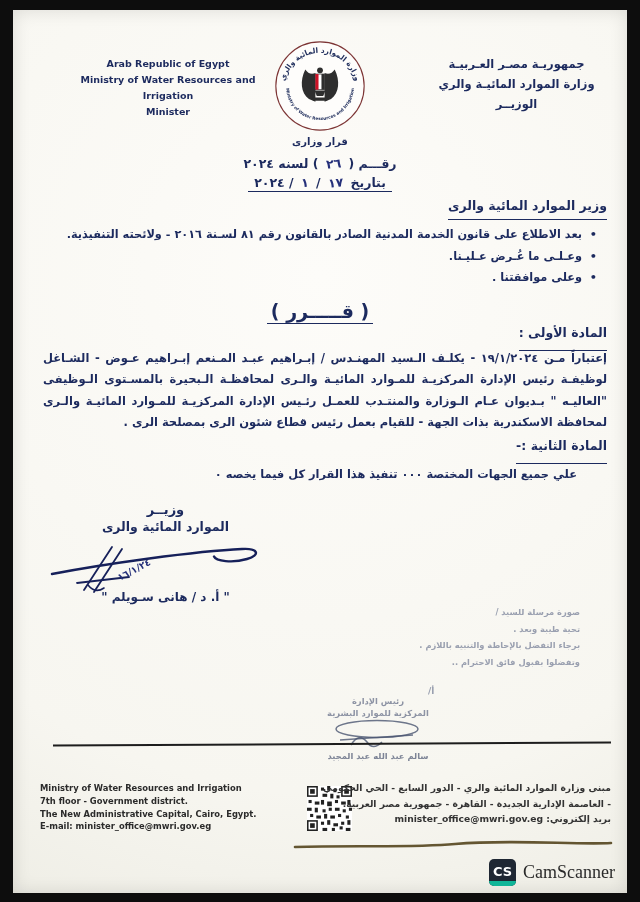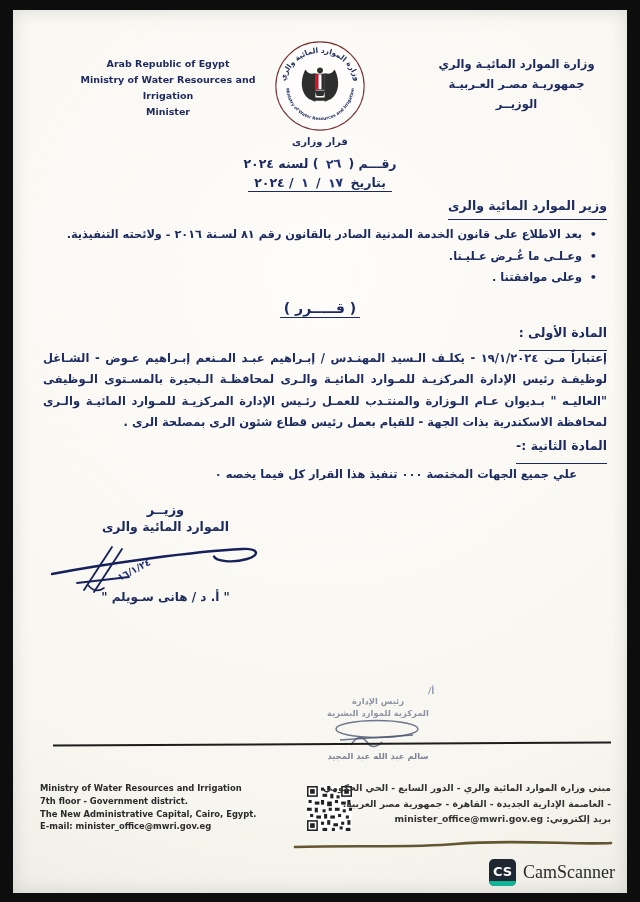--- a/index.html
+++ b/index.html
@@ -29,21 +29,21 @@
   .date-line{left:0;top:165px;width:614px;text-align:center;font-size:12.5px;font-weight:800;color:#1c2a5e;}
   .date-line .inner{display:inline-block;border-bottom:1.6px solid #1c2a5e;padding:0 6px 1px 6px;}
   .hand{display:inline-block;color:#25307a;font-weight:700;transform:rotate(-5deg);padding:0 3px;}
 
   .minister-heading{right:20px;top:188px;font-size:12.5px;font-weight:800;color:#1c2a5e;border-bottom:1.6px solid #1c2a5e;padding-bottom:6px;}
 
   .preamble{right:30px;top:214px;width:545px;margin:0;padding:0;list-style:none;text-align:right;font-size:11.3px;font-weight:600;color:#1c2a5e;line-height:21.5px;}
   .preamble li{position:relative;padding-right:15px;}
   .preamble li::before{content:"•";position:absolute;right:0;top:0;}
 
-  .decision-word{left:0;top:290px;width:614px;text-align:center;font-size:14px;font-weight:800;color:#1c2a5e;}
+  .decision-word{left:0;top:290px;width:614px;text-align:center;font-size:19px;font-weight:800;color:#1c2a5e;}
   .decision-word .inner{border-bottom:1.6px solid #1c2a5e;padding:0 4px 1px;}
 
   .art-heading{font-size:12.5px;font-weight:800;color:#1c2a5e;border-bottom:1.6px solid #1c2a5e;padding-bottom:10px;}
   .art1-heading{right:20px;top:315px;}
   .art1-body{right:20px;left:30px;top:338px;text-align:justify;font-size:11.5px;font-weight:600;color:#1c2a5e;line-height:21.3px;}
   .art1-body b{font-weight:800;margin-top:15px;}
   .art2-heading{right:20px;top:428px;}
   .art2-body{right:50px;top:457px;font-size:11.4px;font-weight:700;color:#1c2a5e;}
 
   
@@ -83,22 +83,22 @@
 
 <div class="page">
 
   <div class="abs hdr-en">
     <div>Arab Republic of Egypt</div>
     <div>Ministry of Water Resources and Irrigation</div>
     <div>Minister</div>
   </div>
 
   <div class="abs hdr-ar ar">
+    <div>جمهوريـة مصـر العـربيـة</div>
     <div>وزارة الموارد المائيـة والري</div>
-    <div>جمهوريـة مصـر العـربيـة</div>
     <div>الوزيــر</div>
   </div>
 
   <svg class="abs seal" viewBox="0 0 100 100">
     <circle cx="50" cy="50" r="48" fill="#fefdfb" stroke="#7d3535" stroke-width="1.2"></circle>
     <path id="arcTop" d="M 11,53 A 39,39 0 0 1 89,53" fill="none"></path>
     <text font-size="8" font-weight="bold" fill="#22305e">
       <textPath href="#arcTop" startOffset="50%" text-anchor="middle">وزارة الموارد المائية والري</textPath>
     </text>
     <path id="arcBot" d="M 13,50 A 37,37 0 0 0 87,50" fill="none"></path>
@@ -156,20 +156,26 @@
       <path d="M8,36 C60,26 152,13 198,11 C214,10 217,17 203,21 C188,25.5 172,23 170,18.5" fill="none" stroke="#16205a" stroke-width="2.4" stroke-linecap="round"></path>
       <path d="M40,52 L68,9" fill="none" stroke="#16205a" stroke-width="1.8" stroke-linecap="round"></path>
       <path d="M50,54 L78,11" fill="none" stroke="#16205a" stroke-width="1.8" stroke-linecap="round"></path>
       <path d="M33,45 L85,39" fill="none" stroke="#16205a" stroke-width="1.8" stroke-linecap="round"></path>
       <path d="M44,47 q7,9 16,3" fill="none" stroke="#16205a" stroke-width="1.6" stroke-linecap="round"></path>
     </svg>
     <span class="sig-date">١٦/١/٢٤</span>
     <div class="sig-name">" أ. د / هانى سـويلم "</div>
   </div>
 
+  <div class="abs cc-lines ar">
+    <div>صورة مرسلة للسيد /</div>
+    <div>تحية طيبة وبعد .</div>
+    <div>برجاء التفضل بالإحاطة والتنبيه باللازم .</div>
+    <div>وتفضلوا بقبول فائق الاحترام ..</div>
+  </div>
 
   <span class="abs hr-prefix ar">أ/</span>
 
   <div class="abs hr-block ar">
     <div class="hr-t">رئيس الإدارة</div>
     <div class="hr-t">المركزية للموارد البشرية</div>
     <svg class="hr-sig" width="95" height="32" viewBox="0 0 95 32">
       <ellipse cx="46" cy="10" rx="41" ry="8.5" fill="none" stroke="#4a5570" stroke-width="1.5" opacity="0.8"></ellipse>
       <path d="M20,26 q8,-13 16,-3 q6,9 15,0" fill="none" stroke="#4a5570" stroke-width="1.5" opacity="0.8"></path>
       <path d="M9,21 L82,16" fill="none" stroke="#4a5570" stroke-width="1.5" opacity="0.8"></path>

